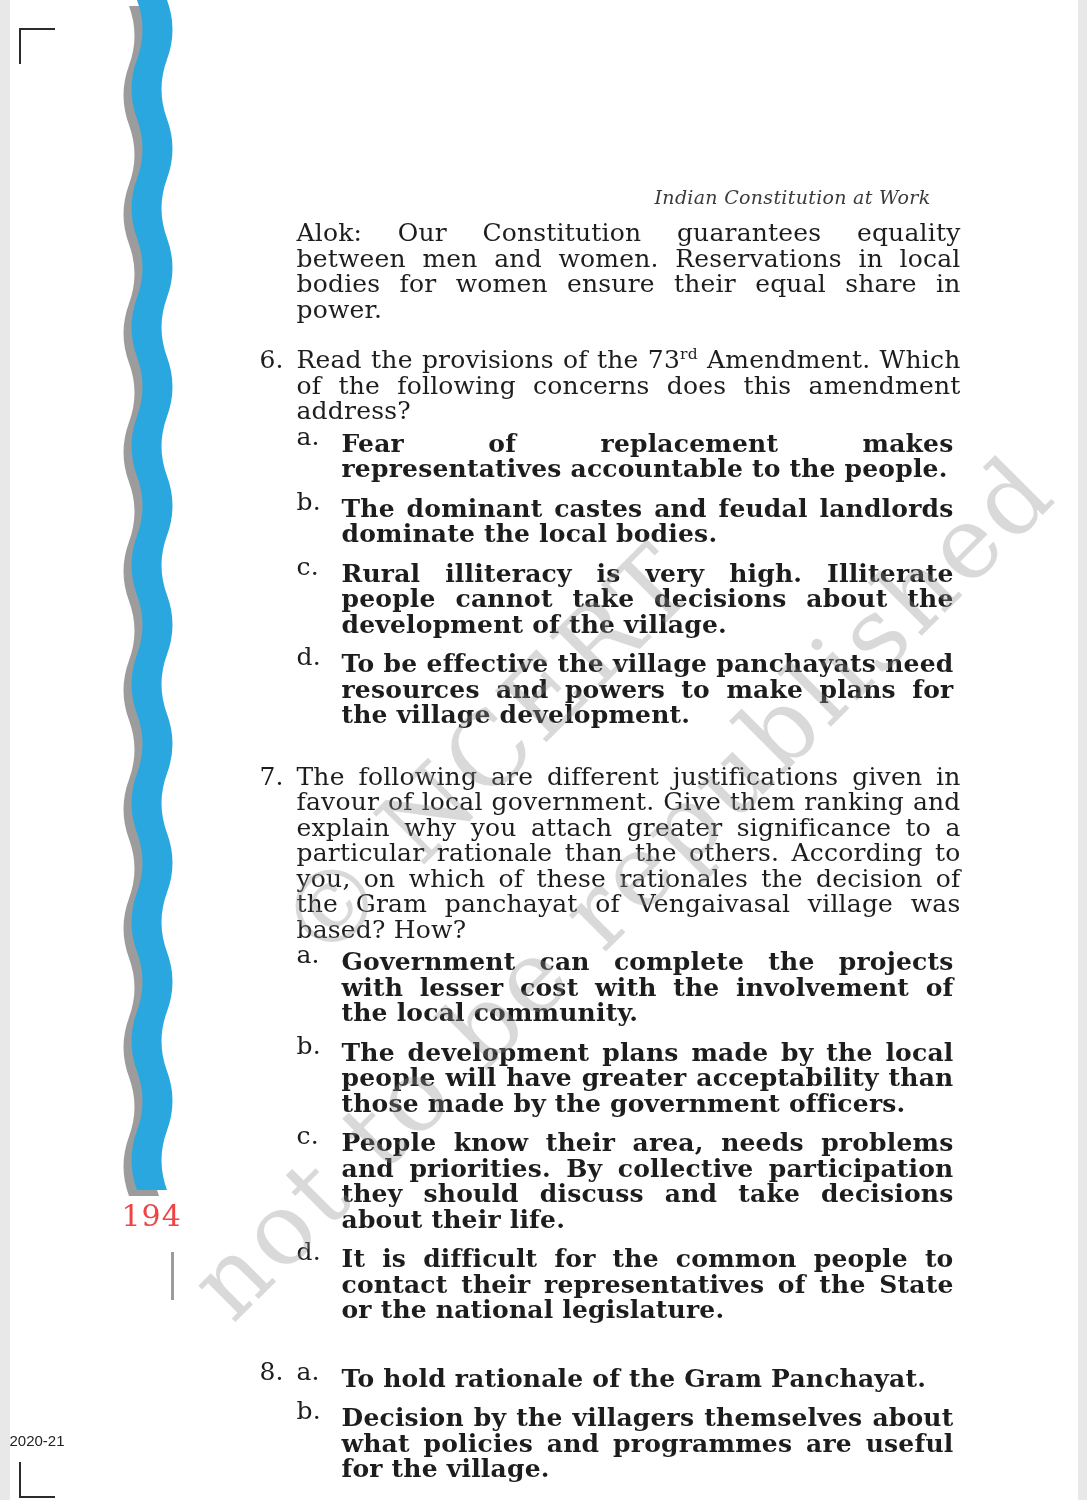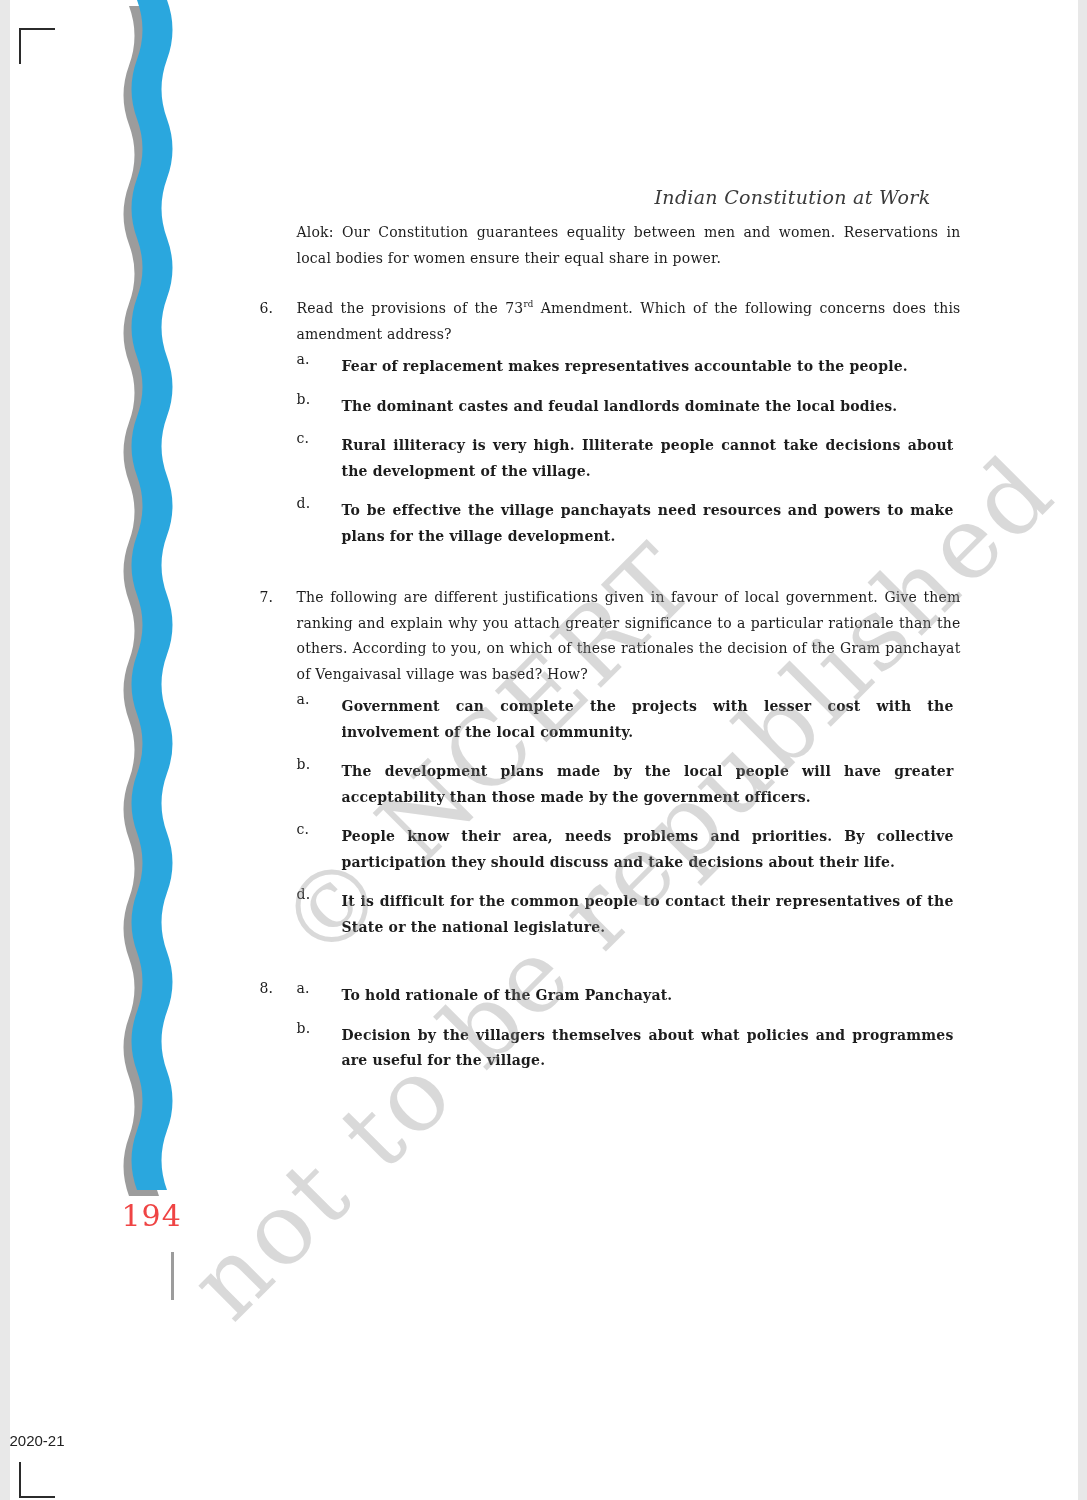--- a/index.html
+++ b/index.html
@@ -23,21 +23,21 @@
 
   
   .running-head{
     position:absolute;top:186px;right:147px;
     font-style:italic;font-size:19px;color:#3a3a3a;letter-spacing:.3px;
   }
 
   
   .content{
     position:absolute;left:250px;top:220px;width:701px;
-    font-size:14px;line-height:25.5px;text-align:justify;
+    font-size:25px;line-height:25.5px;text-align:justify;
     letter-spacing:.2px;
   }
   .dialogue p{margin:0 0 25px 37px;}
   .question{display:flex;margin:0 0 29px 0;}
   .question:last-child{margin-bottom:0;}
   .qnum{width:37px;flex:0 0 37px;}
   .qbody{flex:1;}
   .qtext{margin:0;}
   sup{font-size:0.62em;line-height:0;}
   .opt{display:flex;}

